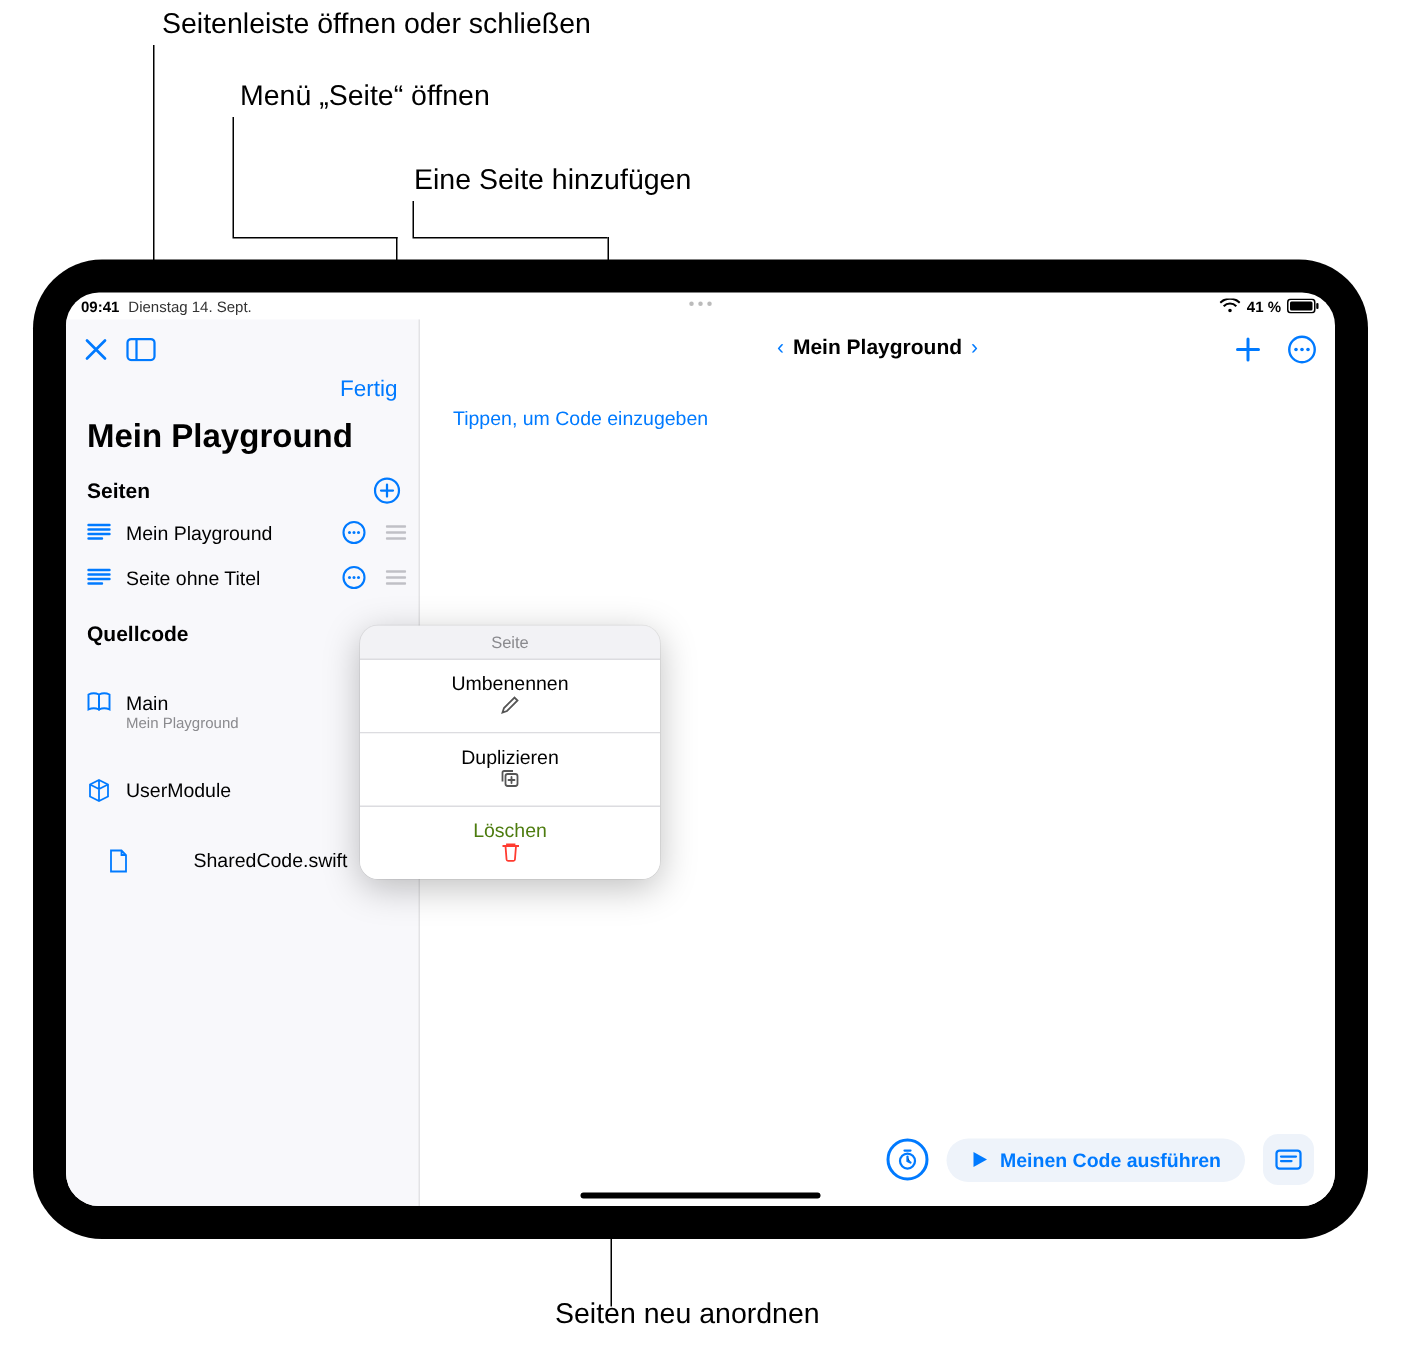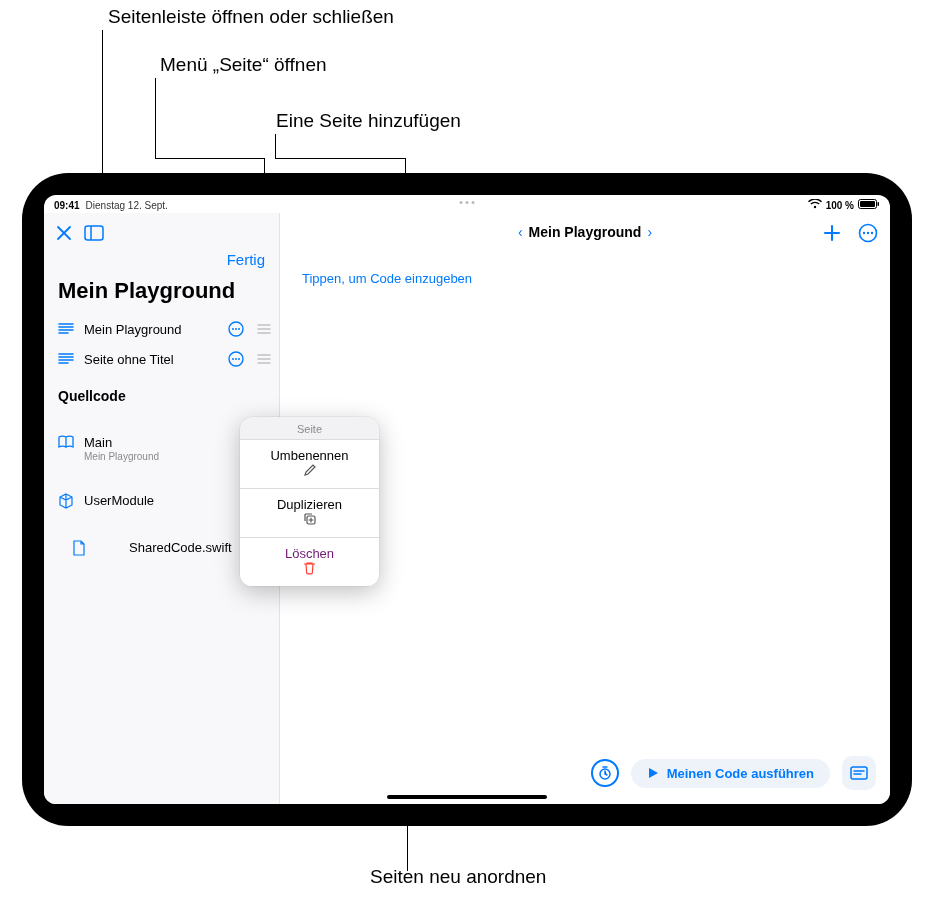--- a/index.html
+++ b/index.html
@@ -30,21 +30,21 @@
     width: 890px;
     height: 653px;
     background: #000;
     border-radius: 46px;
     padding: 22px;
   }
   .screen {
     width: 100%;
     height: 100%;
     background: #fff;
-    border-radius: 12px;
+    border-radius: 22px;
     position: relative;
     overflow: hidden;
   }
   .home-indicator {
     position: absolute;
     bottom: 5px;
     left: 50%;
     transform: translateX(-50%);
     width: 160px;
     height: 4px;
@@ -158,21 +158,21 @@
   .source-row .menu-circle { color:#007aff; }
 
   
   .section-gap { height: 10px; }
 
   
   .ctx-menu {
     position: absolute;
     left: 196px;
     top: 222px;
-    width: 139px;
+    width: 200px;
     background: #f2f2f5;
     border-radius: 12px;
     box-shadow: 0 6px 24px rgba(0,0,0,0.25), 0 0 0 0.5px rgba(0,0,0,0.08);
     overflow: hidden;
     font-size: 13px;
   }
   .ctx-menu .ctx-title {
     text-align: center;
     font-size: 11px;
     color: #8a8a8e;
@@ -182,21 +182,21 @@
   .ctx-menu .ctx-item {
     display: flex;
     align-items: center;
     justify-content: space-between;
     padding: 8px 12px;
     border-bottom: 0.5px solid #dcdce0;
     background:#fff;
     flex-direction:column;
   }
   .ctx-menu .ctx-item:last-child { border-bottom:none; }
-  .ctx-menu .ctx-item.destructive { color: #701a75; }
+  .ctx-menu .ctx-item.destructive { color: #4d7c0f; }
   .ctx-menu .ctx-item .ctx-icon { color:#555; }
   .ctx-menu .ctx-item.destructive .ctx-icon { color:#ff3b30; }
 
   
   .main {
     position: absolute;
     top: 58px;
     left: 236px;
     right: 0;
     bottom: 0;
@@ -284,29 +284,29 @@
 <div class="callout-line h" style="left:300px; top:376px; width:108px;"></div>
 
 <div class="bracket" style="left:294px; top:333px; width:6px; height:86px;"></div>
 
 <div class="ipad">
   <div class="screen">
 
     <div class="statusbar">
       <div class="left">
         <span>09:41</span>
-        <span class="date">Dienstag 12. Sept.</span>
+        <span class="date">Dienstag 14. Sept.</span>
       </div>
       <div class="right">
         <span>
           <svg width="14" height="10" viewBox="0 0 14 10">
               <path d="M7 9.2a1.2 1.2 0 100-2.4 1.2 1.2 0 000 2.4zM3.3 5.6a5.2 5.2 0 017.4 0l1-1a6.6 6.6 0 00-9.4 0l1 1zM1 3.3a8.4 8.4 0 0112 0l1-1a9.8 9.8 0 00-14 0l1 1z" fill="#000"></path>
             </svg>
         </span>
-        <span>100 %</span>
+        <span>41 %</span>
         <span>
           <svg width="22" height="10" viewBox="0 0 22 10">
               <rect x="0.5" y="0.5" width="18" height="9" rx="2" fill="none" stroke="#000"></rect>
               <rect x="2" y="2" width="15" height="6" rx="1" fill="#000"></rect>
               <rect x="19.5" y="3" width="1.5" height="4" rx="0.7" fill="#000"></rect>
             </svg>
         </span>
       </div>
     </div>
     <div class="multitask-dots">
@@ -315,20 +315,29 @@
         <span></span>
       </div>
 
     <div class="sidebar">
 
       <div class="sidebar-header">
         <span style="font-weight:500;">Fertig</span>
       </div>
       <div class="sidebar-title">Mein Playground</div>
 
+      <div class="section-header">
+        <span>Seiten</span>
+        <span class="add-circle icon">
+          <svg width="18" height="18" viewBox="0 0 18 18">
+              <circle cx="9" cy="9" r="8" fill="none" stroke="#007aff" stroke-width="1.5"></circle>
+              <path d="M9 5v8M5 9h8" stroke="#007aff" stroke-width="1.5" stroke-linecap="round"></path>
+            </svg>
+        </span>
+      </div>
 
       <div class="page-row">
         <span class="page-icon">
           <svg width="16" height="14" viewBox="0 0 16 14">
               <path d="M1 2h14M1 5h14M1 8h14M1 11h9" stroke="#007aff" stroke-width="1.6" stroke-linecap="round"></path>
             </svg>
         </span>
         <span class="label">Mein Playground</span>
         <span class="menu-circle icon">
           <svg width="16" height="16" viewBox="0 0 16 16">

